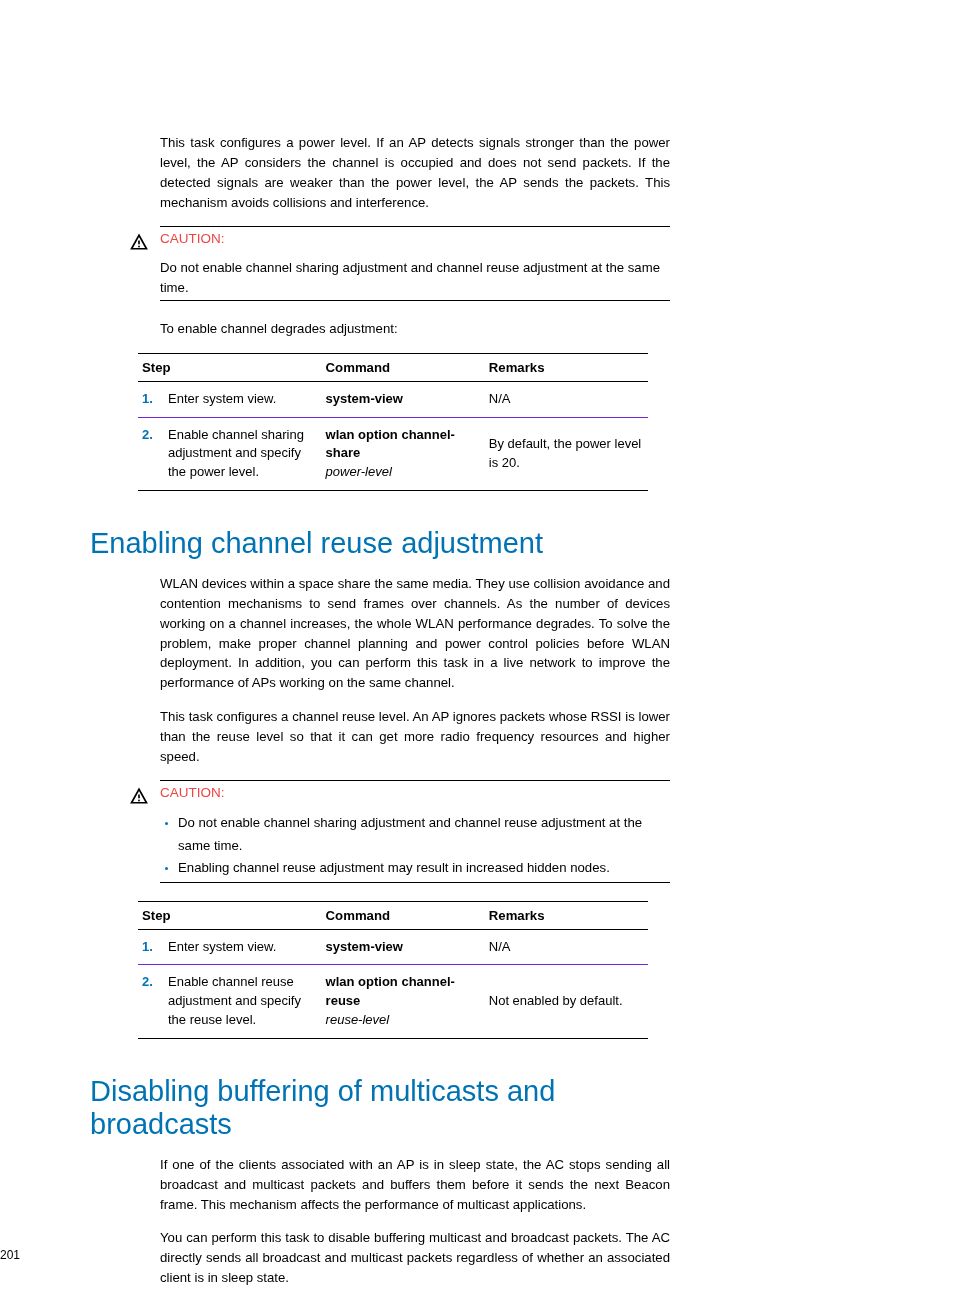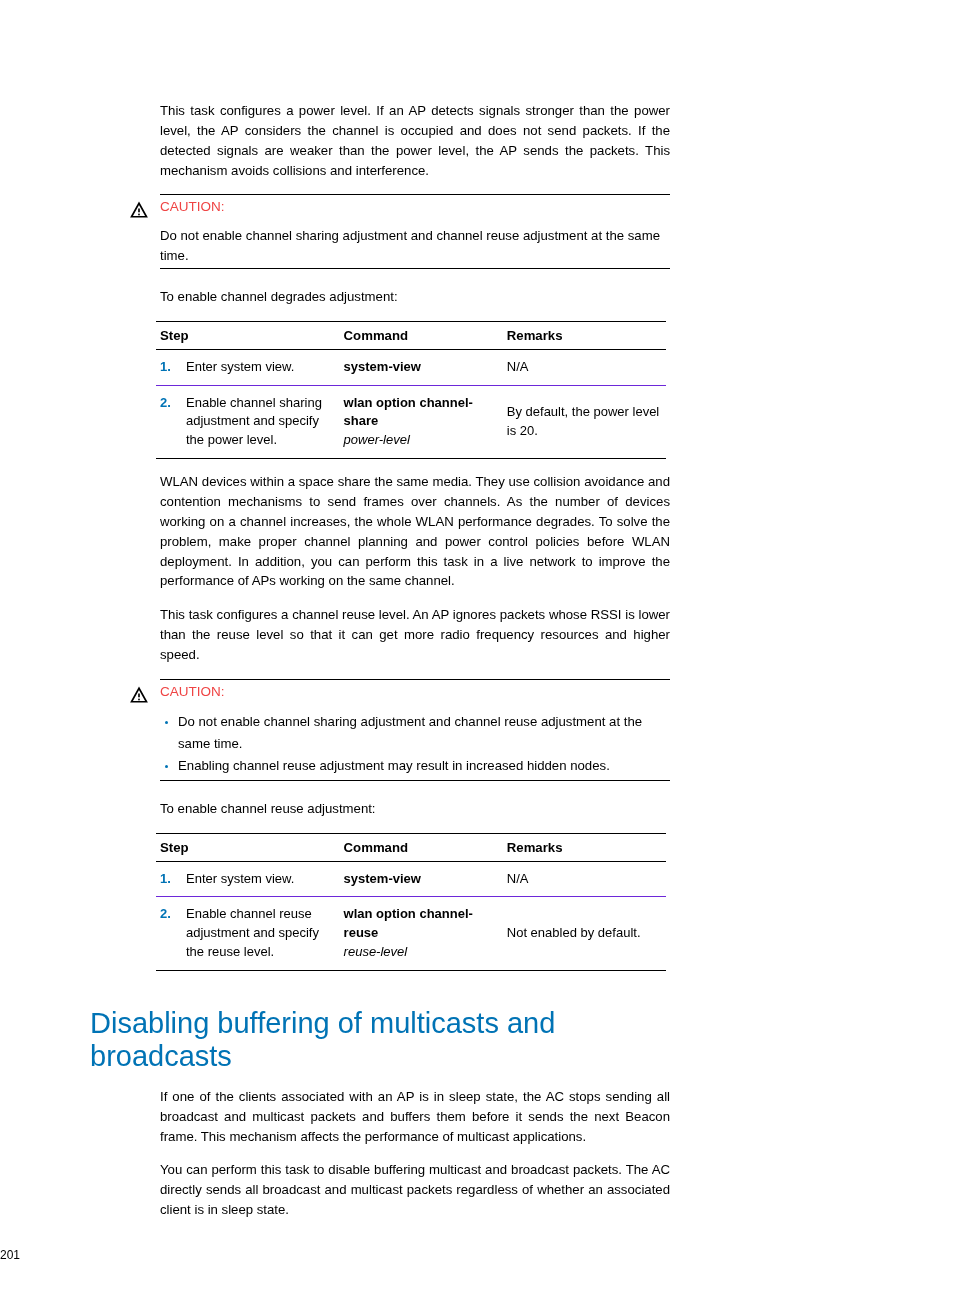--- a/index.html
+++ b/index.html
@@ -8,21 +8,21 @@
       background: #fff;
       font-family: Arial, Helvetica, sans-serif;
       font-size: 14px;
       color: #000;
     }
     .page {
       width: 760px;
       height: 1296px;
       position: relative;
       box-sizing: border-box;
-      padding: 88px 90px 40px 90px;
+      padding: 120px 90px 40px 90px;
     }
     .body-text {
       font-size: 13.2px;
       line-height: 1.5;
       text-align: justify;
       margin-left: 70px;
       margin-bottom: 14px;
     }
     .caution-block {
       margin-left: 40px;
@@ -64,21 +64,21 @@
     }
     .caution-list li {
       font-size: 13.2px;
       line-height: 1.7;
     }
     .caution-list li::marker {
       color: #0073b5;
       font-size: 10px;
     }
     .procedure-table {
-      margin-left: 66px;
+      margin-left: 48px;
       margin-top: 8px;
       width: calc(100% - 70px);
       border-collapse: collapse;
     }
     .procedure-table th {
       text-align: left;
       font-size: 13.2px;
       font-weight: bold;
       padding: 6px 4px;
       border-top: 1.5px solid #000;
@@ -167,20 +167,21 @@
         <td>N/A</td>
       </tr>
       <tr>
         <td><span class="step-num">2.</span><span class="step-desc">Enable channel sharing adjustment and specify the power level.</span></td>
         <td><span class="cmd-bold">wlan option channel-share</span><br><span class="cmd-ital">power-level</span></td>
         <td>By default, the power level is 20.</td>
       </tr>
     </tbody>
   </table>
 
+  <h1 class="section-title">Enabling channel reuse adjustment</h1>
 
   <p class="body-text">WLAN devices within a space share the same media. They use collision avoidance and contention mechanisms to send frames over channels. As the number of devices working on a channel increases, the whole WLAN performance degrades. To solve the problem, make proper channel planning and power control policies before WLAN deployment. In addition, you can perform this task in a live network to improve the performance of APs working on the same channel.</p>
   <p class="body-text">This task configures a channel reuse level. An AP ignores packets whose RSSI is lower than the reuse level so that it can get more radio frequency resources and higher speed.</p>
 
   <div class="caution-block">
     <hr class="caution-hr">
     <div class="caution-row">
       <span class="caution-icon">
         <svg viewBox="0 0 24 24">
             <path d="M12 3 L22 21 L2 21 Z" fill="none" stroke="#000" stroke-width="2.2"></path>
@@ -190,21 +191,20 @@
       </span>
       <span class="caution-label">CAUTION:</span>
     </div>
     <ul class="caution-list">
       <li>Do not enable channel sharing adjustment and channel reuse adjustment at the same time.</li>
       <li>Enabling channel reuse adjustment may result in increased hidden nodes.</li>
     </ul>
     <hr class="caution-hr">
   </div>
 
-  <p class="body-text">To enable channel reuse adjustment:</p>
 
   <table class="procedure-table">
     <thead>
       <tr>
         <th class="step-col">Step</th>
         <th class="cmd-col">Command</th>
         <th class="remarks-col">Remarks</th>
       </tr>
     </thead>
     <tbody>

